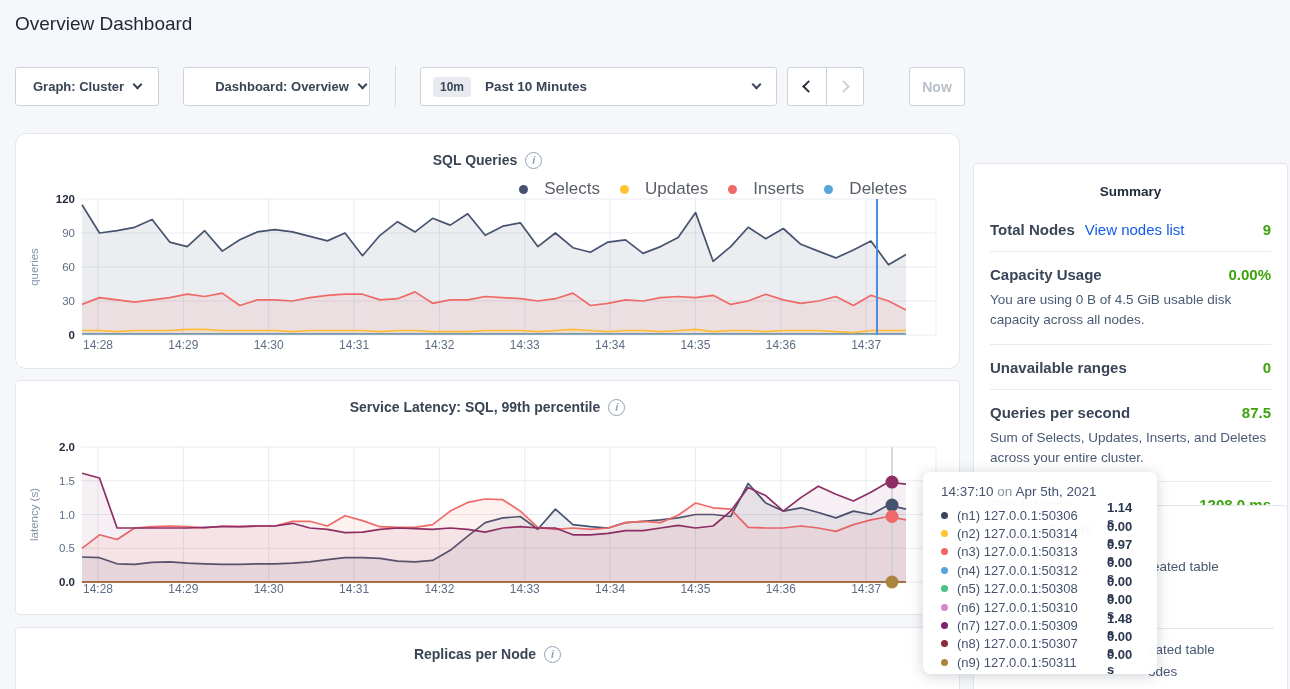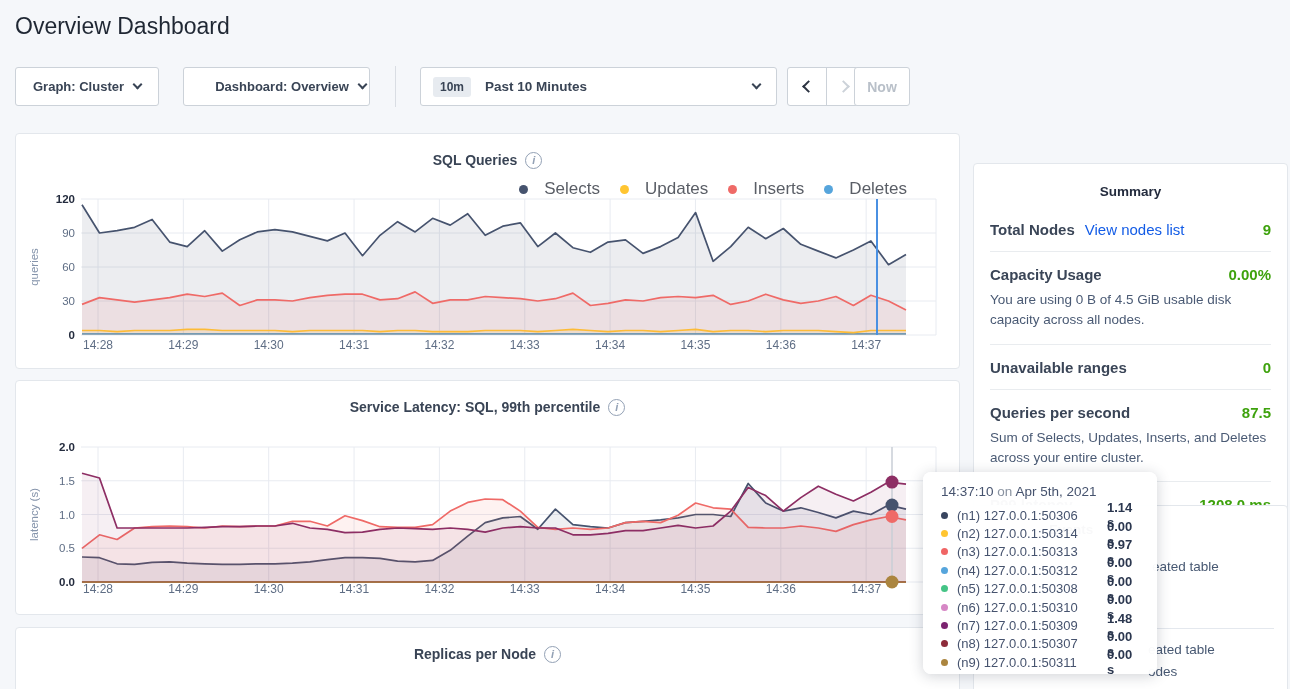--- a/index.html
+++ b/index.html
@@ -1,36 +1,36 @@
 <!DOCTYPE html>
 <html><head>
 <meta charset="utf-8">
 <style>
   * { margin:0; padding:0; box-sizing:border-box; }
   body { font-family:"Liberation Sans", sans-serif; background:#f5f7fa; }
   .page { position:relative; width:1290px; height:689px; background:#f5f7fa; overflow:hidden; }
 
-  .page-title { position:absolute; left:15px; top:13px; font-size:23px; font-weight:500; color:#1f2733; }
+  .page-title { position:absolute; left:15px; top:13px; font-size:19px; font-weight:500; color:#1f2733; }
 
   .ctl { position:absolute; top:67px; height:39px; background:#fff; border:1px solid #ccd2d9; border-radius:3px;
          display:flex; align-items:center; justify-content:center; font-size:13px; font-weight:bold; color:#394455; cursor:pointer; }
   .chev { display:inline-block; width:7px; height:7px; border-right:2px solid #394455; border-bottom:2px solid #394455; transform:rotate(45deg); margin-top:-4px; }
   .chev-left  { width:9px; height:9px; border-width:2.5px; border-color:#2c3442; transform:rotate(135deg); margin:0 0 0 3px; }
   .chev-right { width:9px; height:9px; border-width:2.5px; border-color:#ccd2d9; transform:rotate(-45deg); margin:0 3px 0 0; }
   .toolbar-divider { position:absolute; left:395px; top:66px; width:1px; height:41px; background:#d9dde3; }
 
   .time-picker { left:420px; width:357px; justify-content:flex-start; padding-left:12px; }
   .time-badge { background:#e7ebf0; border-radius:3px; font-size:12px; font-weight:bold; color:#394455; padding:3px 7px; margin-right:14px; }
   .time-label { font-size:13.5px; }
   .picker-chev { position:absolute; right:16px; }
 
   .pager { left:787px; width:77px; padding:0; overflow:hidden; }
   .pager-cell { width:38px; height:100%; display:flex; align-items:center; justify-content:center; }
   .pager-cell + .pager-cell { border-left:1px solid #ccd2d9; }
-  .now-btn { left:854px; width:56px; color:#b9c0c9; font-size:14px; }
+  .now-btn { left:909px; width:56px; color:#b9c0c9; font-size:14px; }
 
   .card { position:absolute; background:#fff; border:1px solid #e3e7ec; border-radius:4px; }
   .chart-title { position:absolute; top:17px; width:100%; text-align:center; font-size:14px; font-weight:bold; color:#394455; }
   .chart-title .t { vertical-align:middle; }
   .info-icon { display:inline-block; vertical-align:middle; width:17px; height:17px; margin-left:8px; border:1px solid #93a1b5; border-radius:50%;
                color:#93a1b5; font-size:11px; line-height:15px; text-align:center; font-style:italic; cursor:pointer; }
   .info-icon::after { content:"i"; }
 
   .legend { position:absolute; top:45px; right:52px; display:flex; gap:20px; }
   .leg-item { display:flex; align-items:center; gap:16px; font-size:17px; color:#5a5e66; cursor:pointer; }
@@ -89,21 +89,21 @@
   <div class="ctl pager">
     <span class="pager-cell">
         <span class="chev chev-left"></span>
       </span>
     <span class="pager-cell">
         <span class="chev chev-right"></span>
       </span>
   </div>
   <div class="ctl now-btn">Now</div>
 
-  <div class="card" style="left:15px;top:133px;width:945px;height:236px;">
+  <div class="card" style="left:15px;top:133px;width:945px;height:236px;border-radius:11px;">
     <div class="chart-title">
       <span class="t">SQL Queries</span><span class="info-icon"></span>
     </div>
     <div class="legend" id="legend1">
         <span class="leg-item">
           <span class="leg-dot" style="background: rgb(70, 83, 110);"></span>
           <span>Selects</span>
         </span>
         <span class="leg-item">
           <span class="leg-dot" style="background: rgb(255, 197, 49);"></span>

